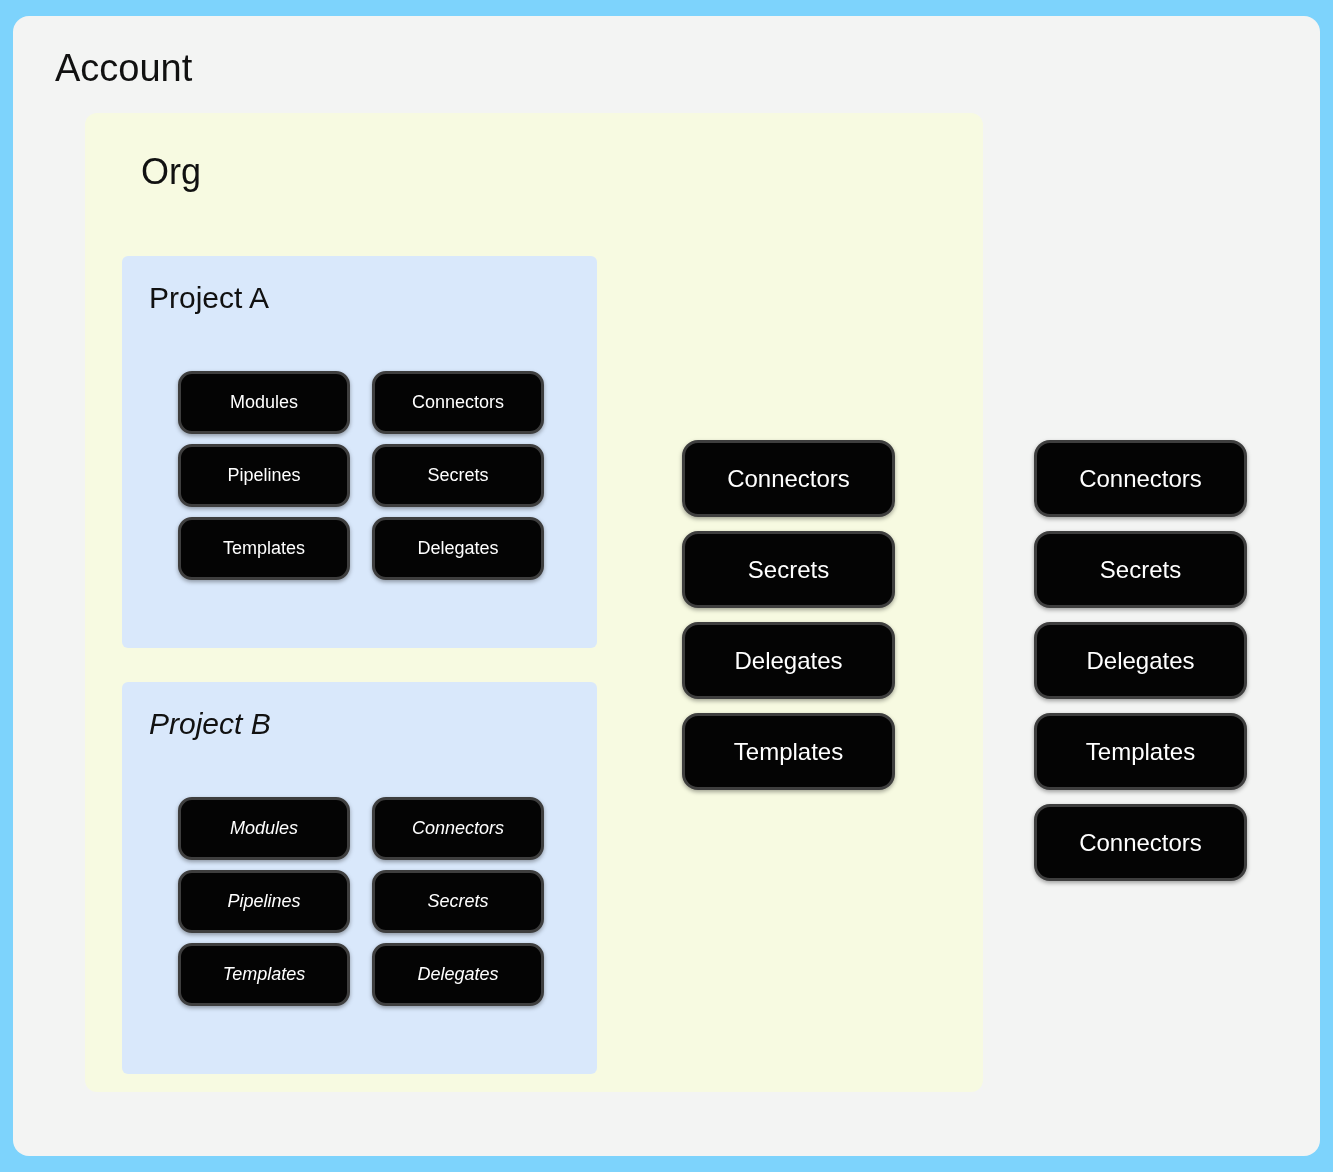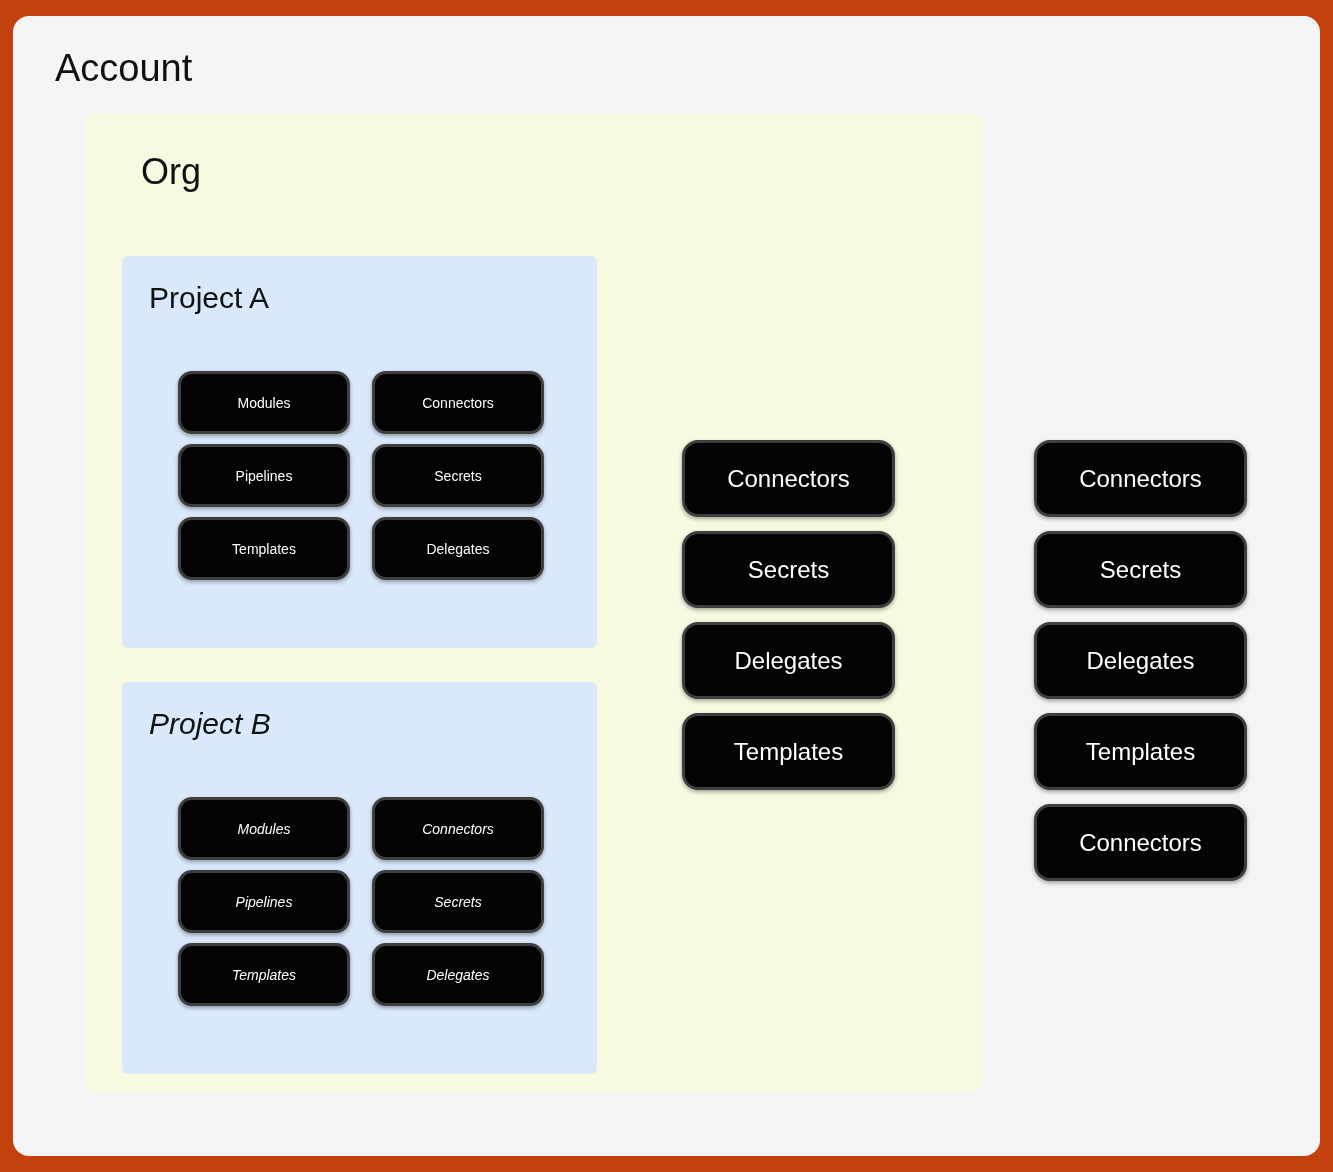--- a/index.html
+++ b/index.html
@@ -5,21 +5,21 @@
   html, body {
     margin: 0;
     padding: 0;
     background: #ffffff;
     font-family: "Liberation Sans", sans-serif;
   }
   .canvas {
     position: relative;
     width: 1333px;
     height: 1172px;
-    background: #c2410c;
+    background: #7dd3fc;
     overflow: hidden;
     text-align: center;
   }
   .account-box {
     position: absolute;
     left: 13px; top: 16px;
     width: 1307px; height: 1140px;
     background: #f3f4f3;
     border-radius: 16px;
   }
@@ -76,21 +76,21 @@
     display: flex;
     align-items: center;
     justify-content: center;
     box-sizing: border-box;
     box-shadow: 0 2px 4px rgba(0,0,0,0.35);
     white-space: nowrap;
   }
   .pill-sm {
     width: 172px; height: 63px;
     border-radius: 14px;
-    font-size: 14px;
+    font-size: 18px;
   }
   .pill-lg {
     width: 213px; height: 77px;
     border-radius: 16px;
     font-size: 24px;
   }
   .org-column {
     position: absolute;
     left: 597px; top: 327px;
     display: flex;

